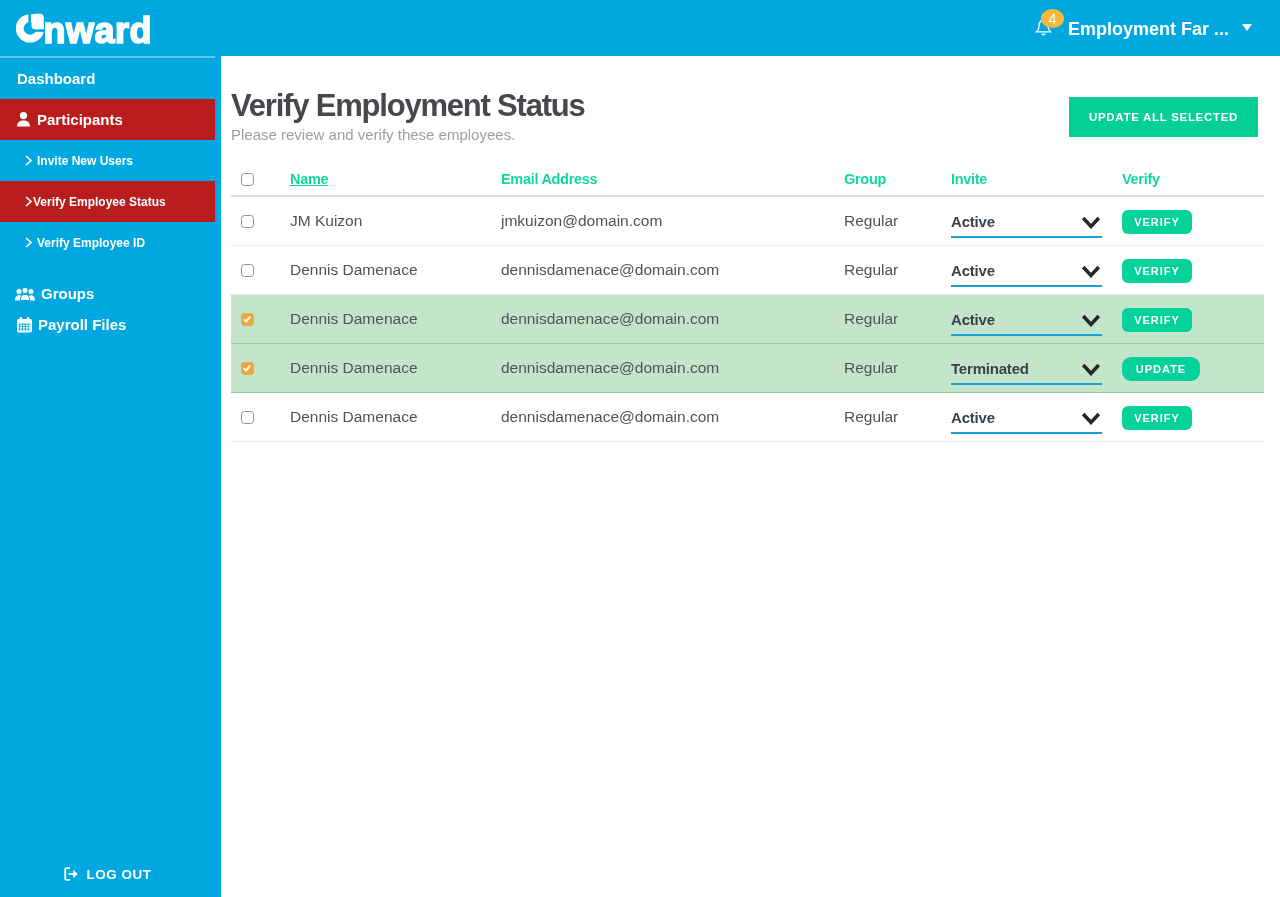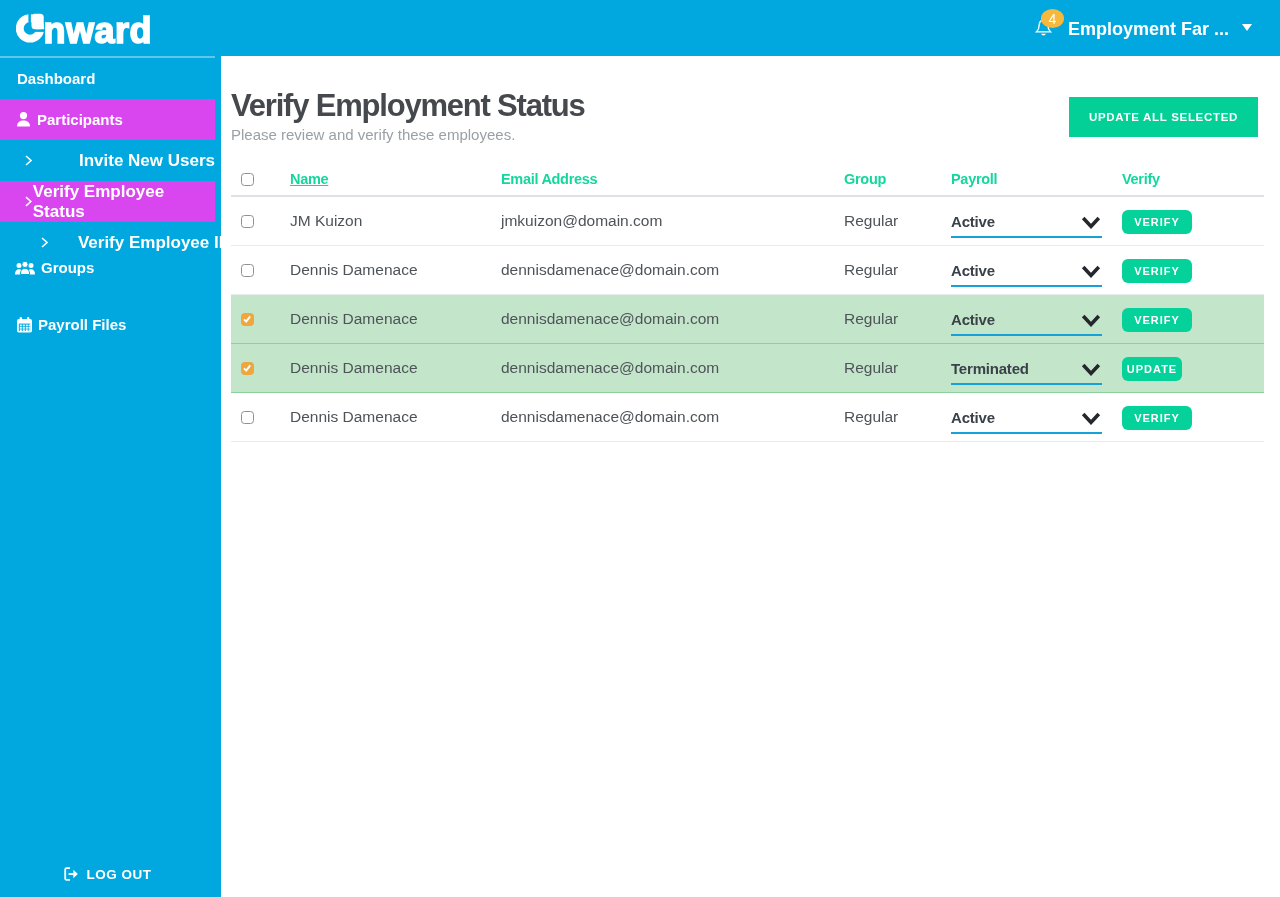--- a/index.html
+++ b/index.html
@@ -4,22 +4,22 @@
 <style>
   * { margin:0; padding:0; box-sizing:border-box; }
   html,body { width:1280px; height:897px; font-family:"Liberation Sans", sans-serif; background:#fff; overflow:hidden; }
   .abs { position:absolute; }
 
   .topbar { position:absolute; left:0; top:0; width:1280px; height:56px; background:#00A8DF; }
   .sidebar { position:absolute; left:0; top:56px; width:221px; height:841px; background:#00A8DF;padding-left:20px; }
   .sidestrip { position:absolute; left:0; top:0; width:215px; height:2px; background:#5BC8EC; }
 
   .mi { position:absolute; left:0; width:215px; height:41px; display:flex; align-items:center; color:#fff; font-weight:bold; font-size:15px; }
-  .mi.sub { font-size:17px;justify-content:space-between; }
-  .mi.green { background:#d946ef; }
+  .mi.sub { font-size:12px; }
+  .mi.green { background:#b91c1c; }
 
   .uname { position:absolute; top:0; height:56px; display:flex; align-items:center; padding-top:3px; color:#fff; font-weight:bold; font-size:18px; }
   .caret { position:absolute; left:1242px; top:24px; width:0; height:0; border-left:5.5px solid transparent; border-right:5.5px solid transparent; border-top:7.5px solid #fff; }
 
   h1 { position:absolute; left:231px; top:88px; font-size:31px; color:#45494D; letter-spacing:-1.2px; }
   .subtitle { position:absolute; left:231px; top:126px; font-size:15px; color:#9BA0A5; }
   .bigbtn { position:absolute; left:1069px; top:97px; width:189px; height:40px; background:#02D096; border-radius:0; color:#fff; font-size:11.5px; font-weight:bold; letter-spacing:0.7px; display:flex; align-items:center; justify-content:center; }
 
   .thead { position:absolute; left:231px; top:162px; width:1033px; height:35px; border-bottom:2px solid #DEE2E6; }
   .th { position:absolute; top:0; height:33px; display:flex; align-items:center; color:#14D79D; font-weight:bold; font-size:14.5px; letter-spacing:-0.3px; }
@@ -74,27 +74,27 @@
         <path d="M1 1 L6 5.5 L1 10" fill="none" stroke="#fff" stroke-width="1.6"></path>
       </svg>
     <span style="margin-left:5px;">Invite New Users</span>
   </div>
   <div class="mi green sub" style="top:125px;">
     <svg style="margin-left:25px;" width="7" height="11" viewBox="0 0 7 11">
         <path d="M1 1 L6 5.5 L1 10" fill="none" stroke="#fff" stroke-width="1.6"></path>
       </svg>
     <span style="margin-left:1px;">Verify Employee Status</span>
   </div>
-  <div class="mi sub" style="top:166px;margin-left:16px;">
+  <div class="mi sub" style="top:166px;">
     <svg style="margin-left:25px;" width="7" height="11" viewBox="0 0 7 11">
         <path d="M1 1 L6 5.5 L1 10" fill="none" stroke="#fff" stroke-width="1.6"></path>
       </svg>
     <span style="margin-left:5px;">Verify Employee ID</span>
   </div>
-  <div class="mi" style="top:191px;text-align:center;">
+  <div class="mi" style="top:217px;text-align:center;">
     <svg style="margin-left:15px;" width="20" height="14" viewBox="0 0 20 14">
         <circle cx="4" cy="4.6" r="2.5" fill="#fff"></circle>
         <circle cx="16" cy="4.6" r="2.5" fill="#fff"></circle>
         <path d="M0 13.5 C0 9.8 1.8 8.3 4 8.3 C6.2 8.3 8 9.8 8 13.5 Z" fill="#fff"></path>
         <path d="M12 13.5 C12 9.8 13.8 8.3 16 8.3 C18.2 8.3 20 9.8 20 13.5 Z" fill="#fff"></path>
         <circle cx="10" cy="3.4" r="3.1" fill="#fff" stroke="#00A8DF" stroke-width="1"></circle>
         <path d="M5.4 13.5 C5.4 9 7.5 7.4 10 7.4 C12.5 7.4 14.6 9 14.6 13.5 Z" fill="#fff" stroke="#00A8DF" stroke-width="1"></path>
       </svg>
     <span style="margin-left:6px;">Groups</span>
   </div>
@@ -133,21 +133,21 @@
 
 <h1>Verify Employment Status</h1>
 <div class="subtitle">Please review and verify these employees.</div>
 <div class="bigbtn">UPDATE ALL SELECTED</div>
 
 <div class="thead">
   <div class="cb" style="top:11px;"></div>
   <div class="th" style="left:59px;text-decoration:underline;">Name</div>
   <div class="th" style="left:270px;">Email Address</div>
   <div class="th" style="left:613px;">Group</div>
-  <div class="th" style="left:720px;">Payroll</div>
+  <div class="th" style="left:720px;">Invite</div>
   <div class="th" style="left:891px;">Verify</div>
 </div>
 
 <div class="trow" style="top:197px;">
   <div class="cb" style="top:17.5px;"></div>
   <div class="td" style="left:59px;">JM Kuizon</div>
   <div class="td" style="left:270px;">jmkuizon@domain.com</div>
   <div class="td" style="left:613px;">Regular</div>
   <div class="td sel" style="left:720px;">Active</div>
   <svg class="selchev" width="20" height="13" viewBox="0 0 20 13">
@@ -194,21 +194,21 @@
       </svg>
     </div>
   <div class="td" style="left:59px;">Dennis Damenace</div>
   <div class="td" style="left:270px;">dennisdamenace@domain.com</div>
   <div class="td" style="left:613px;">Regular</div>
   <div class="td sel" style="left:720px;">Terminated</div>
   <svg class="selchev" width="20" height="13" viewBox="0 0 20 13">
       <path d="M2.2 2 L10 10.4 L17.8 2" fill="none" stroke="#24282D" stroke-width="3.6"></path>
     </svg>
   <div class="uline"></div>
-  <div class="vbtn" style="width:60px;">UPDATE</div>
+  <div class="vbtn" style="width:78px;border-radius:9px;">UPDATE</div>
 </div>
 
 <div class="trow" style="top:393px;">
   <div class="cb" style="top:17.5px;"></div>
   <div class="td" style="left:59px;">Dennis Damenace</div>
   <div class="td" style="left:270px;">dennisdamenace@domain.com</div>
   <div class="td" style="left:613px;">Regular</div>
   <div class="td sel" style="left:720px;">Active</div>
   <svg class="selchev" width="20" height="13" viewBox="0 0 20 13">
       <path d="M2.2 2 L10 10.4 L17.8 2" fill="none" stroke="#24282D" stroke-width="3.6"></path>

